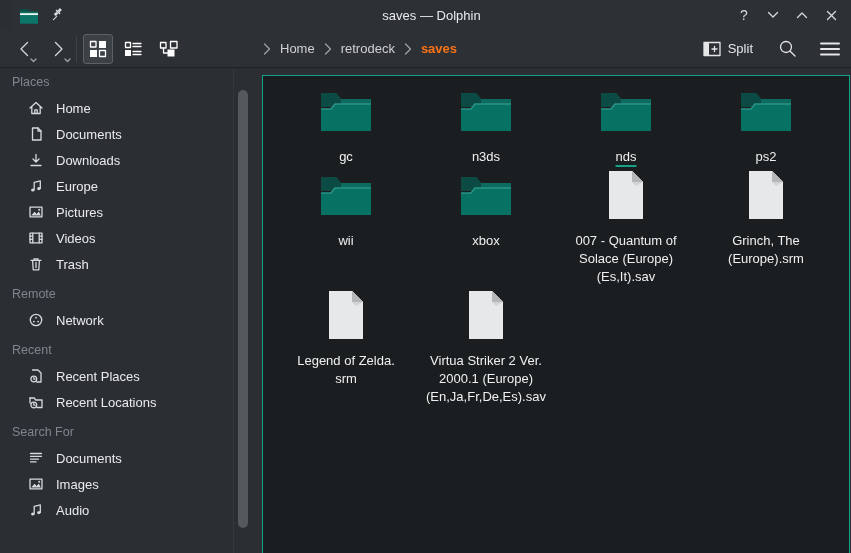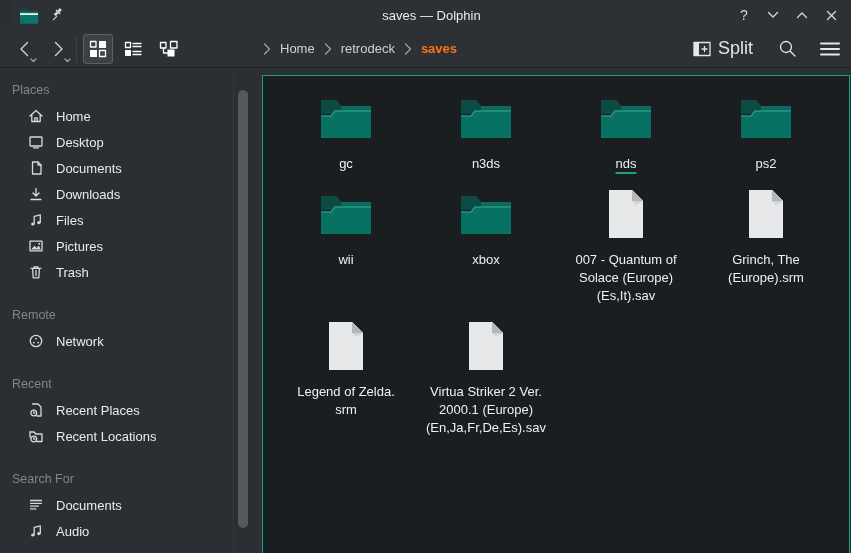--- a/index.html
+++ b/index.html
@@ -51,57 +51,57 @@
 
   .breadcrumb {
     position:absolute; left:263px; top:0; bottom:0;
     display:flex; align-items:center; gap:9px; font-size:13px;
   }
   .crumb { color:#cfd1d3; }
   .crumb.active { color:#f97316; font-weight:bold; }
   .crumb-sep { display:flex; align-items:center; }
 
   .toolbar-right { position:absolute; right:11px; top:0; bottom:0; display:flex; align-items:center; }
-  .split-btn { display:flex; align-items:center; gap:7px; color:#e4e6e7; font-size:18px; }
+  .split-btn { display:flex; align-items:center; gap:7px; color:#e4e6e7; font-size:13px; }
   .search-btn { margin-left:25px; }
   .menu-btn { margin-left:23px; }
 
   
   .content { position:absolute; top:69px; left:0; right:0; bottom:0; }
 
   
   .sidebar {
     position:absolute; top:0; bottom:0; left:0; width:256px;
-    background:#2b2f33; padding-top:8px; overflow:hidden;
+    background:#2b2f33; overflow:hidden;
   }
   .side-header {
     height:26px; display:flex; align-items:center;
     padding-left:12px; font-size:12.5px; color:#7f868c;
   }
-  .side-header.spaced { margin-top:17px;text-align:right; }
+  .side-header.spaced { margin-top:4px;text-align:right; }
   .side-item {
     height:26px; display:flex; align-items:center; gap:12px; padding-left:28px;
   }
   .side-item .slabel { font-size:13px; color:#e9ebec; }
   .sicon { width:16px; height:16px; flex:0 0 16px; }
 
   .side-track { position:absolute; top:0; bottom:0; left:233px; width:1px; background:#34383c; }
   .side-thumb {
     position:absolute; left:238px; top:21px; width:10px; height:438px;
     background:#55595e; border-radius:5px;
   }
 
   
   .view {
     position:absolute; left:262px; top:6px; right:1px; bottom:-2px;
     background:#1b1e20; border:1px solid #16a085;
   }
   .grid {
     display:grid; grid-template-columns:repeat(4,140px);
-    row-gap:16px; padding:17px 0 0 13px; justify-items:center; align-items:start;
+    row-gap:4px; padding:10px 0 0 13px; justify-items:center; align-items:start;
   }
   .cell { display:flex; flex-direction:column; align-items:center; width:140px; }
   .ficon { height:50px; display:flex; align-items:center; justify-content:center; }
   .flabel {
     margin-top:12px; font-size:13px; line-height:18px; color:#eef0f1;
     text-align:center; white-space:pre-line; max-width:134px;
   }
   .flabel.hovered {
     text-decoration:underline;
     text-decoration-color:#16a085;
@@ -264,29 +264,20 @@
       <span class="sicon">
         <svg width="16" height="16" viewBox="0 0 16 16">
             <path class="stroke" d="M2,8 L8,2.5 L14,8 M3.8,6.8 V13.5 H12.2 V6.8 M6.8,13.5 V9.8 h2.4 v3.7"></path>
           </svg>
       </span>
       <span class="slabel">Home</span>
     </div>
     <div class="side-item">
       <span class="sicon">
         <svg width="16" height="16" viewBox="0 0 16 16">
-            <rect x="2" y="3" width="12" height="9" rx="0.8" class="stroke"></rect>
-            <path class="stroke" d="M5.5,13.8 h5"></path>
-          </svg>
-      </span>
-      <span class="slabel">Desktop</span>
-    </div>
-    <div class="side-item">
-      <span class="sicon">
-        <svg width="16" height="16" viewBox="0 0 16 16">
             <path class="stroke" d="M4.5,2 h5.5 l3,3 V14 H4.5 z"></path>
             <path class="stroke" d="M10,2 v3 h3"></path>
           </svg>
       </span>
       <span class="slabel">Documents</span>
     </div>
     <div class="side-item">
       <span class="sicon">
         <svg width="16" height="16" viewBox="0 0 16 16">
             <path class="stroke" d="M8,2.5 V9.5 M5,7 L8,10 L11,7 M3,13.5 h10"></path>
@@ -295,31 +286,40 @@
       <span class="slabel">Downloads</span>
     </div>
     <div class="side-item">
       <span class="sicon">
         <svg width="16" height="16" viewBox="0 0 16 16">
             <path class="stroke" d="M6.2,12 V4.3 L12.3,2.8 V10.6"></path>
             <circle cx="4.7" cy="12" r="1.6" class="fillg"></circle>
             <circle cx="10.8" cy="10.6" r="1.6" class="fillg"></circle>
           </svg>
       </span>
-      <span class="slabel">Files</span>
+      <span class="slabel">Europe</span>
     </div>
     <div class="side-item">
       <span class="sicon">
         <svg width="16" height="16" viewBox="0 0 16 16">
             <rect x="2" y="3.2" width="12" height="9.6" class="stroke"></rect>
             <path d="M3.2,11.6 L6.5,7.8 L8.6,10 L10.8,7.6 L12.8,11.6 z" class="fillg"></path>
             <circle cx="11.2" cy="5.8" r="1" class="fillg"></circle>
           </svg>
       </span>
       <span class="slabel">Pictures</span>
+    </div>
+    <div class="side-item">
+      <span class="sicon">
+        <svg width="16" height="16" viewBox="0 0 16 16">
+            <rect x="2" y="3.2" width="12" height="9.6" class="stroke"></rect>
+            <path class="stroke" d="M4.8,3.2 v9.6 M11.2,3.2 v9.6 M2,6.2 h2.8 M2,9.4 h2.8 M11.2,6.2 H14 M11.2,9.4 H14"></path>
+          </svg>
+      </span>
+      <span class="slabel">Videos</span>
     </div>
     <div class="side-item">
       <span class="sicon">
         <svg width="16" height="16" viewBox="0 0 16 16">
             <path class="stroke" d="M6,4 V2.8 h4 V4 M3,4.3 h10 M4.6,4.3 l0.6,9.5 h5.6 l0.6,-9.5 M8,6.5 v5"></path>
           </svg>
       </span>
       <span class="slabel">Trash</span>
     </div>
 
@@ -360,20 +360,30 @@
     </div>
 
     <div class="side-header spaced">Search For</div>
     <div class="side-item">
       <span class="sicon">
         <svg width="16" height="16" viewBox="0 0 16 16">
             <path class="stroke" d="M2.5,3.5 h11 M2.5,6.3 h11 M2.5,9.1 h8 M2.5,11.9 h5.5"></path>
           </svg>
       </span>
       <span class="slabel">Documents</span>
+    </div>
+    <div class="side-item">
+      <span class="sicon">
+        <svg width="16" height="16" viewBox="0 0 16 16">
+            <rect x="2" y="3.2" width="12" height="9.6" class="stroke"></rect>
+            <path d="M3.2,11.6 L6.5,7.8 L8.6,10 L10.8,7.6 L12.8,11.6 z" class="fillg"></path>
+            <circle cx="11.2" cy="5.8" r="1" class="fillg"></circle>
+          </svg>
+      </span>
+      <span class="slabel">Images</span>
     </div>
     <div class="side-item">
       <span class="sicon">
         <svg width="16" height="16" viewBox="0 0 16 16">
             <path class="stroke" d="M6.2,12 V4.3 L12.3,2.8 V10.6"></path>
             <circle cx="4.7" cy="12" r="1.6" class="fillg"></circle>
             <circle cx="10.8" cy="10.6" r="1.6" class="fillg"></circle>
           </svg>
       </span>
       <span class="slabel">Audio</span>

